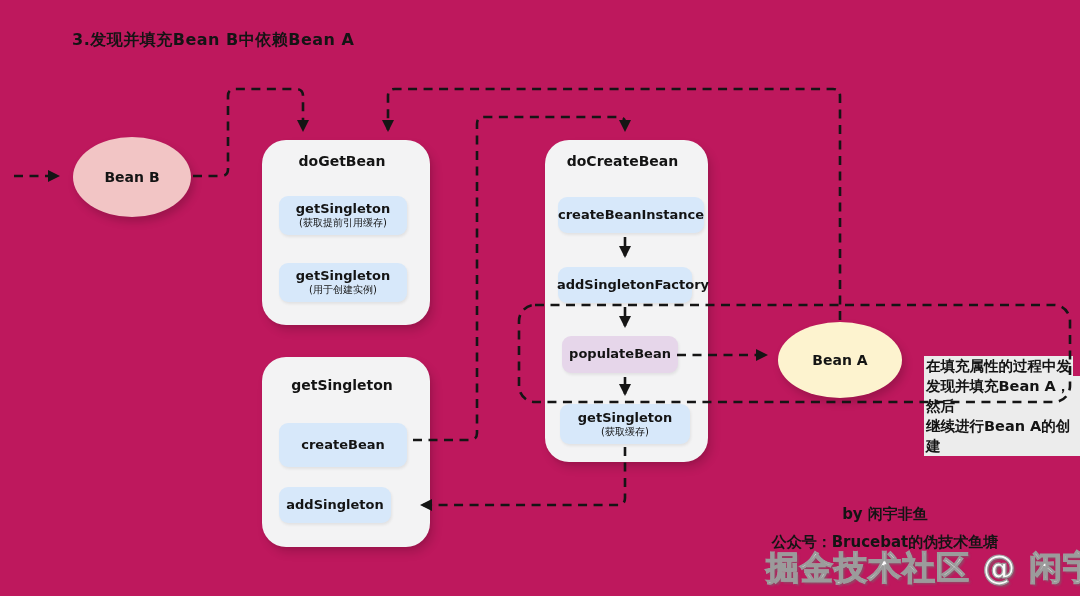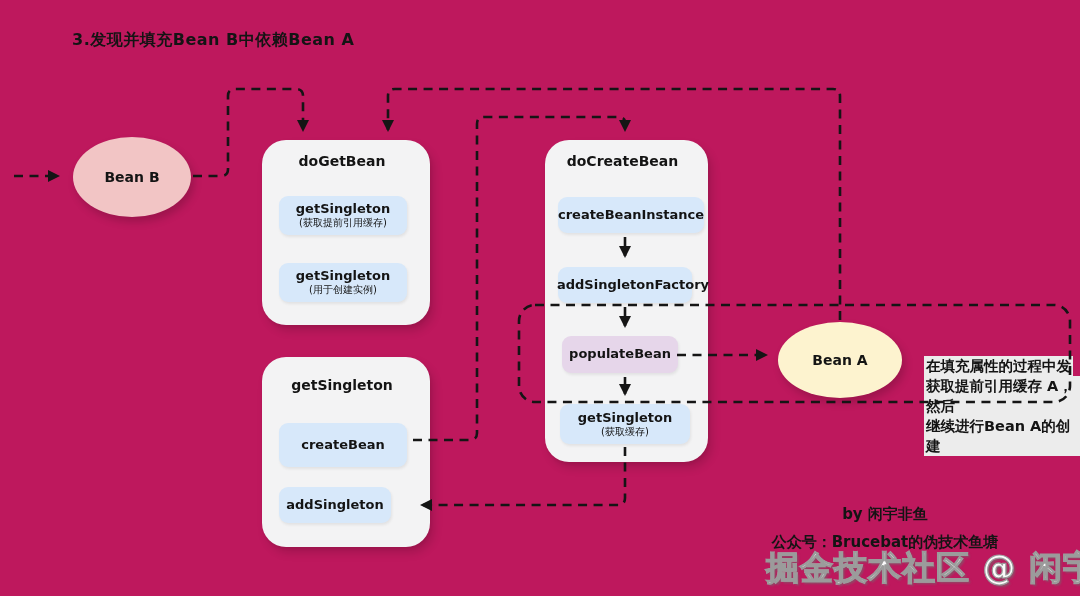--- a/index.html
+++ b/index.html
@@ -111,21 +111,21 @@
       <span>addSingleton</span>
     </div>
   </div>
 
   <div class="ellipse yellow" style="left:778px; top:322px; width:124px; height:76px;">
     <span>Bean A</span>
   </div>
 
   <div class="annotation">
     <div><span class="hl">在填充属性的过程中发</span></div>
-    <div><span class="hl">获取提前引用缓存 A，然后</span></div>
+    <div><span class="hl">发现并填充Bean A，然后</span></div>
     <div><span class="hl">继续进行Bean A的创建</span></div>
   </div>
 
   <div class="credit">
     <div class="l1">by 闲宇非鱼</div>
     <div class="l2">公众号：Brucebat的伪技术鱼塘</div>
   </div>
 
   <div class="watermark">掘金技术社区 @ 闲宇非鱼</div>
 

